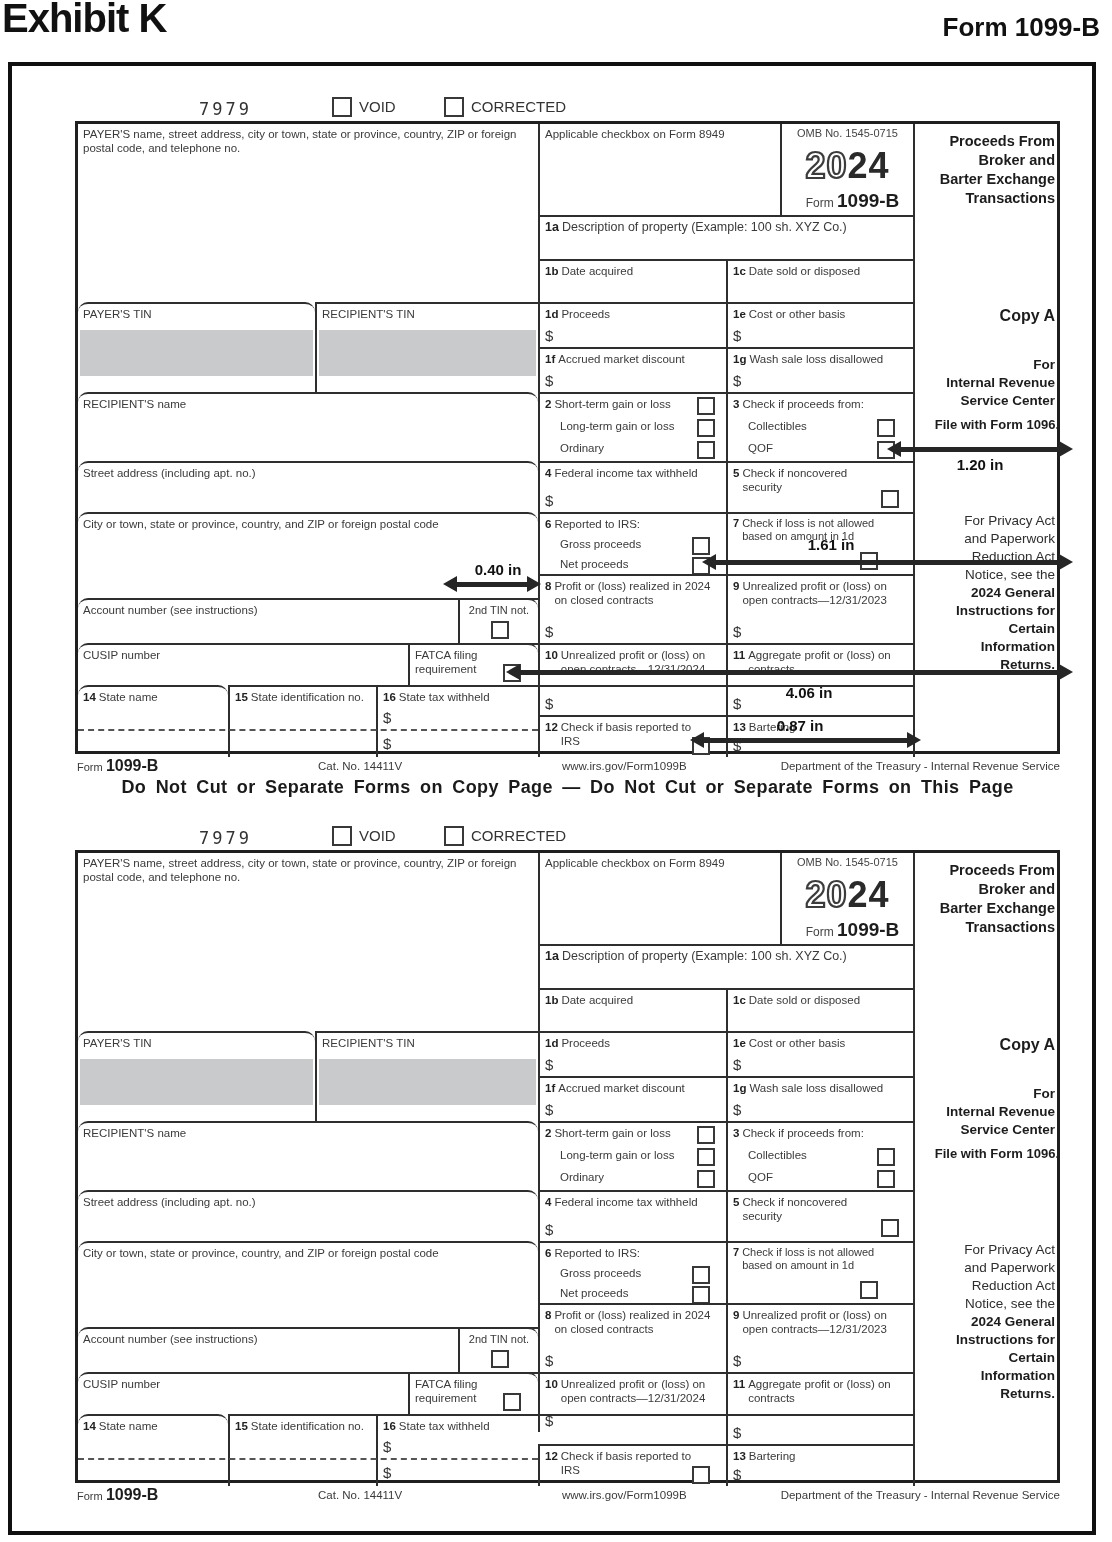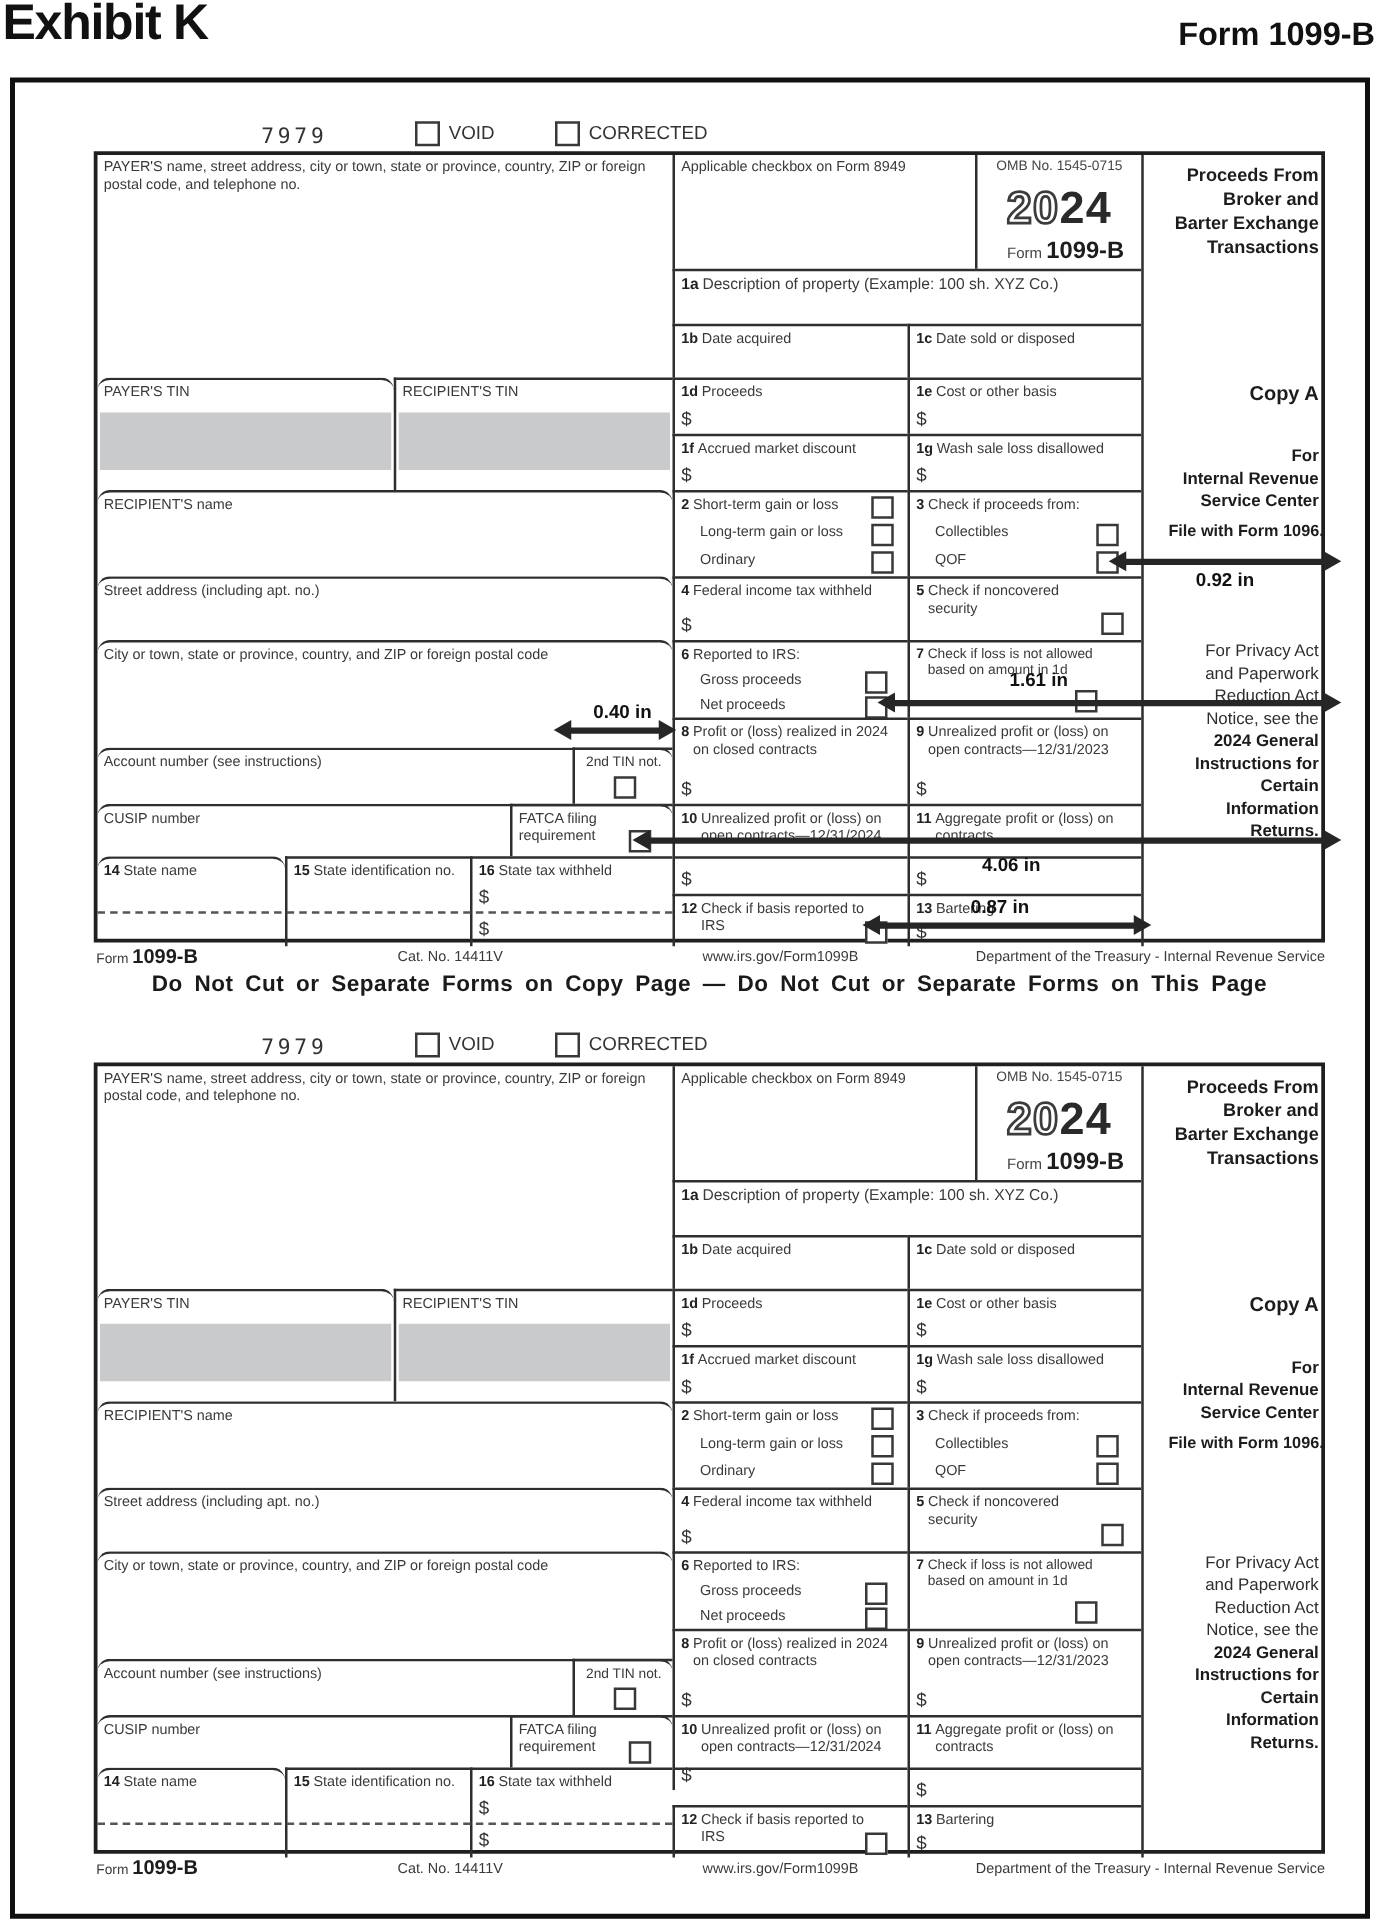--- a/index.html
+++ b/index.html
@@ -5,21 +5,21 @@
   html,body{margin:0;padding:0;background:#fff;}
   body{width:1112px;height:1542px;position:relative;font-family:"Liberation Sans",sans-serif;color:#2b2b2b;}
   
   .exhibit-title{position:absolute;left:2px;top:-4px;font-size:40px;font-weight:800;letter-spacing:-1px;color:#111;}
   .exhibit-ref{position:absolute;right:12px;top:12px;font-size:26px;font-weight:800;color:#111;}
   .exhibit-border{position:absolute;left:8px;top:62px;width:1088px;height:1473px;border:4px solid #101010;box-sizing:border-box;}
   
   .form-copy{position:absolute;left:75px;width:985px;height:686px;}
   #form-copy-1{top:95px;}
   
-  .code-num{position:absolute;font-family:"DejaVu Sans Mono",monospace;font-size:17px;letter-spacing:3px;color:#333;top:4px;left:134px;}
+  .code-num{position:absolute;font-family:"DejaVu Sans Mono",monospace;font-size:17px;letter-spacing:3px;color:#333;top:4px;left:124px;}
   .cb{display:inline-block;width:18px;height:18px;border:2px solid #383838;background:#fff;box-sizing:border-box;}
   .cb-top{position:absolute;top:2px;width:20px;height:20px;}
   .code-label{position:absolute;top:3px;font-size:15px;color:#333;}
   
   .formbox{position:absolute;left:0;top:26px;width:985px;height:633px;border:3px solid #1f1f1f;box-sizing:border-box;background:#fff;}
   .cell{position:absolute;border-top:2px solid #2e2e2e;border-left:2px solid #2e2e2e;box-sizing:border-box;padding:3px 5px;font-size:11.5px;line-height:1.22;color:#3a3a3a;}
   .x0{border-left:none;border-radius:10px;}
   .y0{border-top:none;}
   .n{font-weight:700;color:#222;margin-right:3px;}
   .dollar{position:absolute;left:5px;bottom:2px;font-size:15px;color:#333;}
@@ -247,21 +247,21 @@
   </div>
 
   <div class="form-footer">
     <span style="position:absolute;left:2px;top:0"><span class="fw">Form</span> <b>1099-B</b></span>
     <span style="position:absolute;left:243px;top:3px">Cat. No. 14411V</span>
     <span style="position:absolute;left:487px;top:3px">www.irs.gov/Form1099B</span>
     <span style="position:absolute;right:0;top:3px">Department of the Treasury - Internal Revenue Service</span>
   </div>
 
   <div class="dbl-arrow" style="left:825px;top:352px;width:160px"></div>
-  <div class="ann-label" style="left:830px;top:361px">0.92 in</div>
+  <div class="ann-label" style="left:830px;top:361px">1.20 in</div>
 
   <div class="dbl-arrow" style="left:640px;top:465px;width:345px"></div>
   <div class="ann-label" style="left:681px;top:441px">1.61 in</div>
 
   <div class="dbl-arrow" style="left:381px;top:487px;width:72px"></div>
   <div class="ann-label" style="left:348px;top:466px">0.40 in</div>
 
   <div class="dbl-arrow" style="left:444px;top:575px;width:541px"></div>
   <div class="ann-label" style="left:659px;top:589px">4.06 in</div>
 

